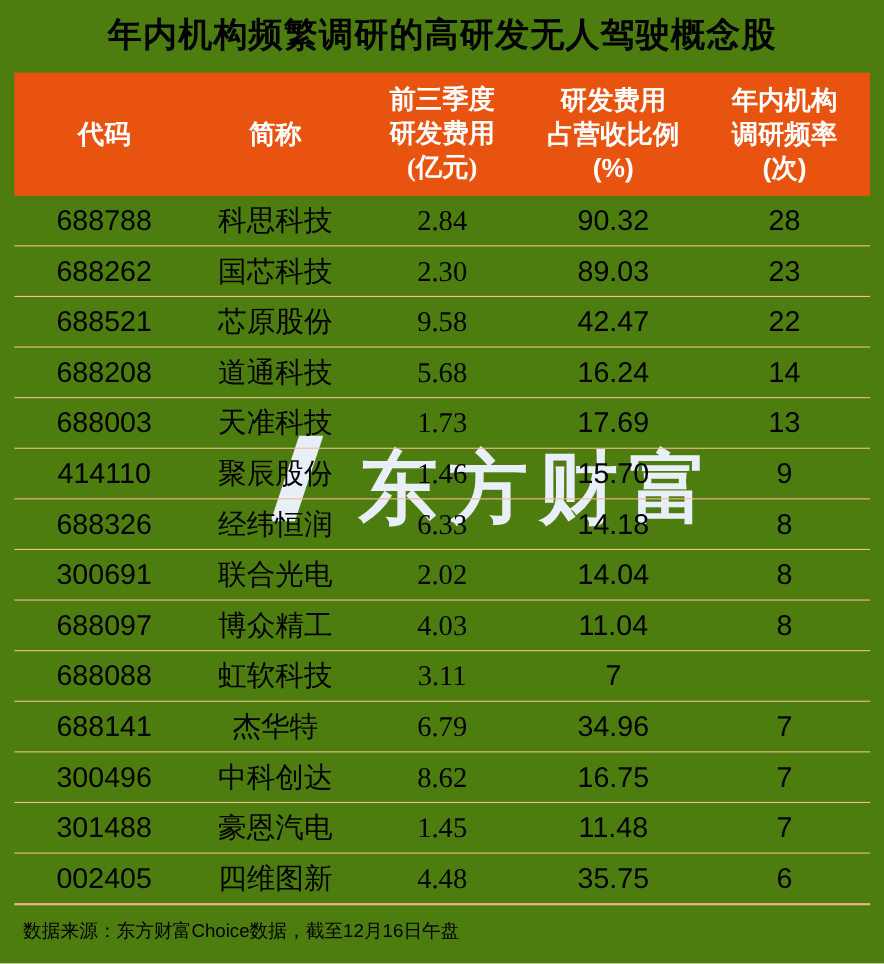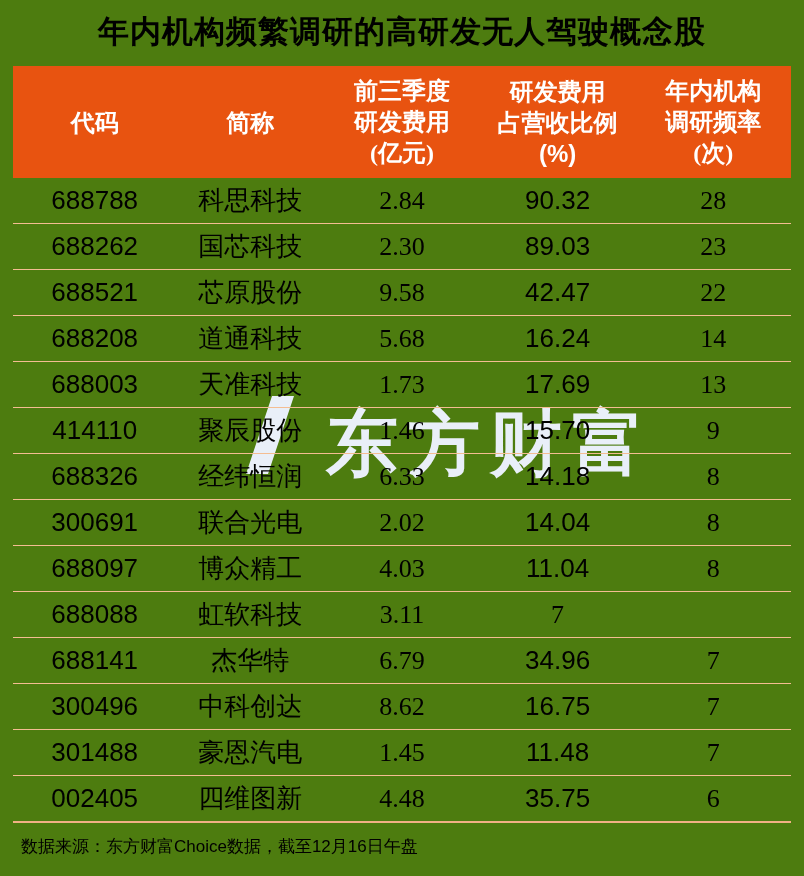--- a/index.html
+++ b/index.html
@@ -78,21 +78,21 @@
   .tr:last-child { border-bottom: none; }
   .td {
     text-align: center;
     font-size: 26px;
     color: #000000;
   }
   .col-1 { width: 21%; }
   .col-2 { width: 19%; }
   .col-3 { width: 20%; font-family: Liberation Serif, serif; }
   .col-4 { width: 20%; }
-  .col-5 { width: 20%; font-family: Liberation Serif, serif; }
+  .col-5 { width: 20%; }
   .bottom-rule {
     border-top: 2px solid #f2b185;
     height: 0;
   }
   .source-note {
     padding: 12px 0 0 8px;
     font-size: 17px;
     color: #000000;
   }
 </style>

